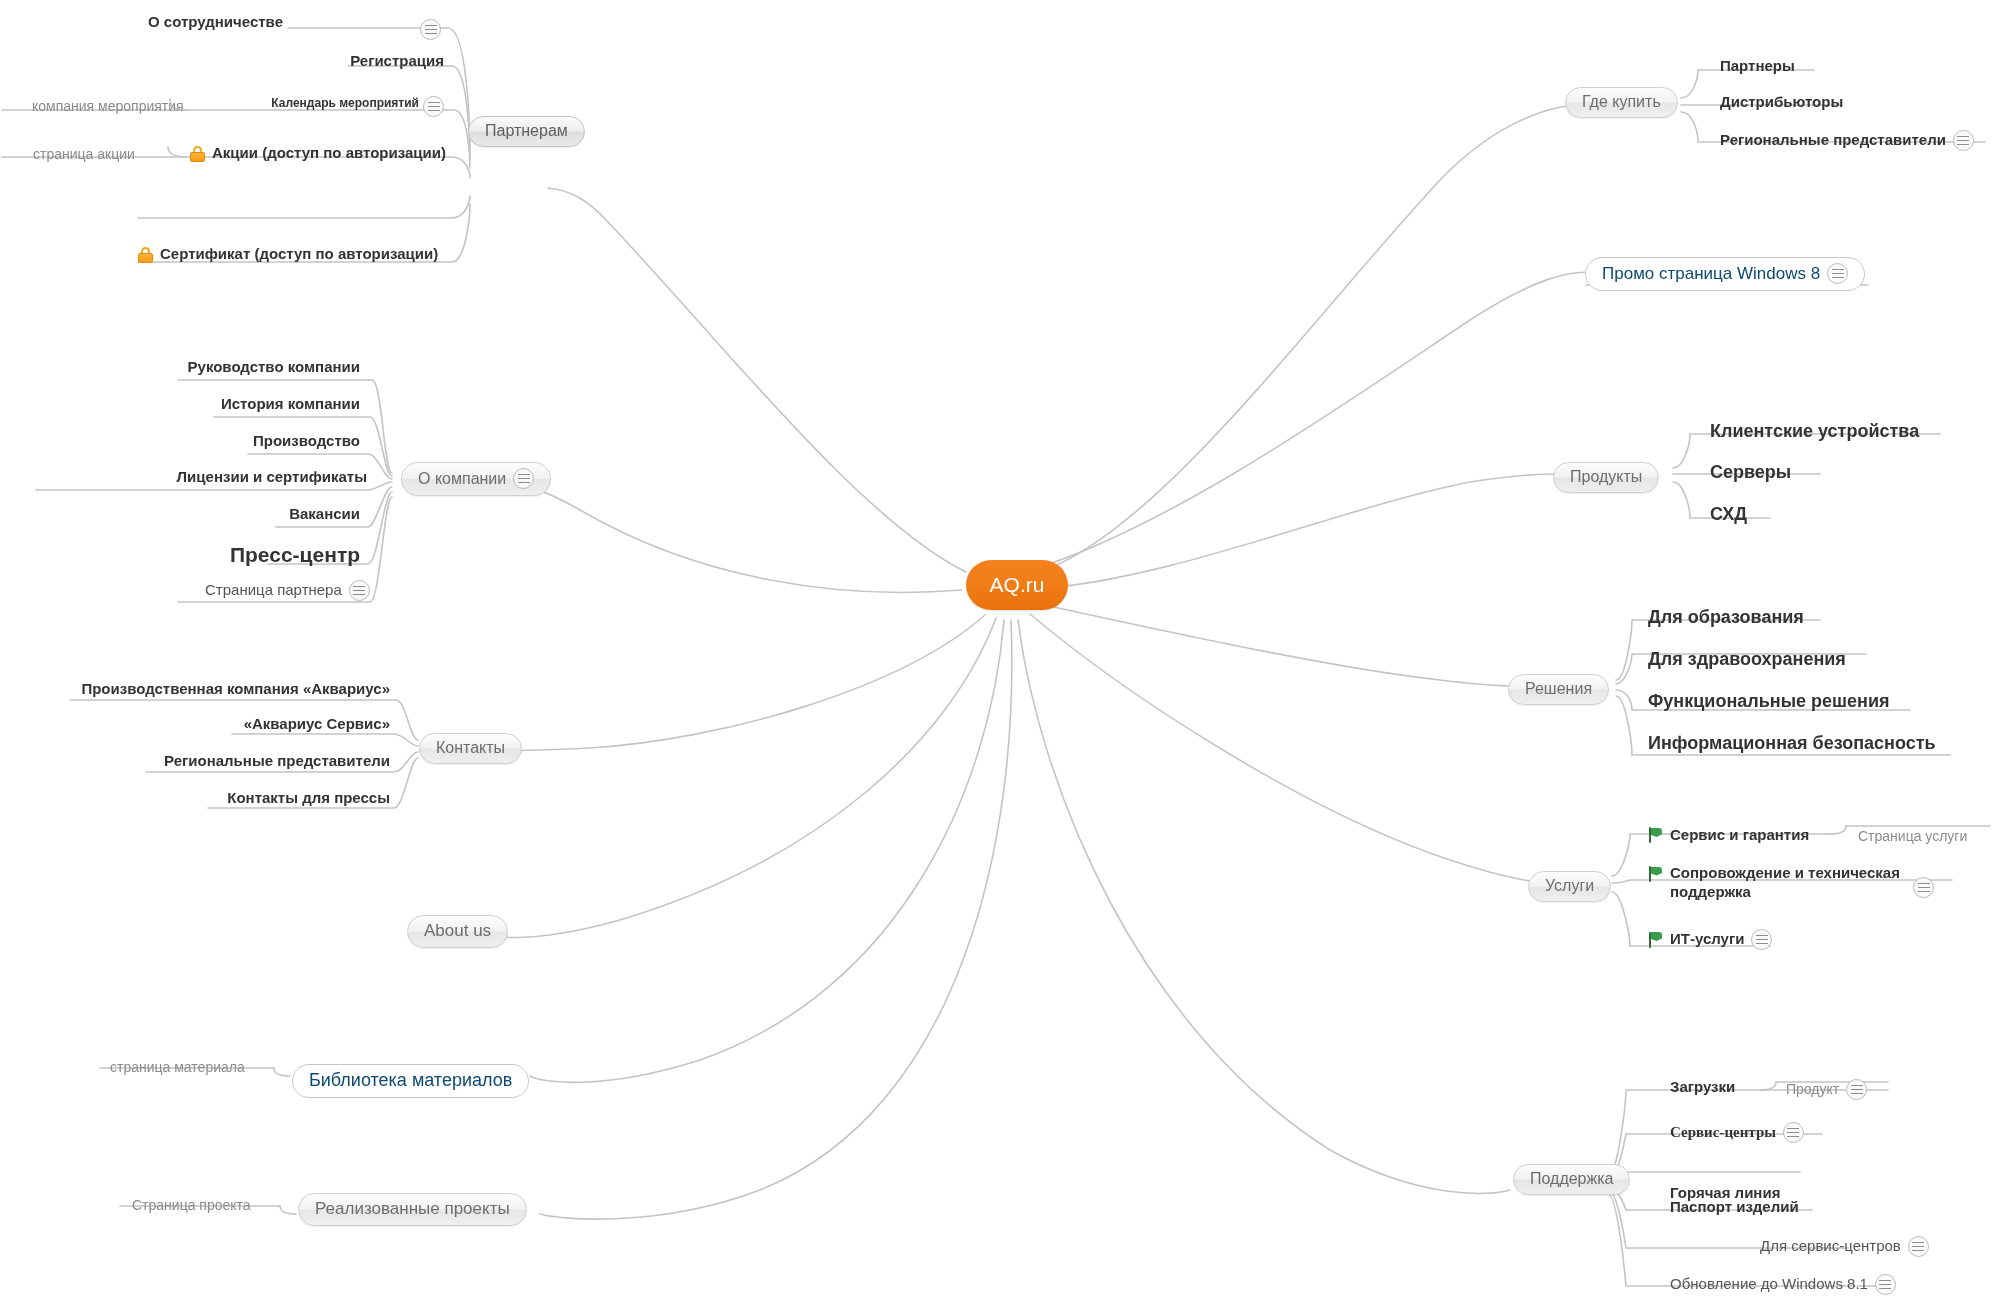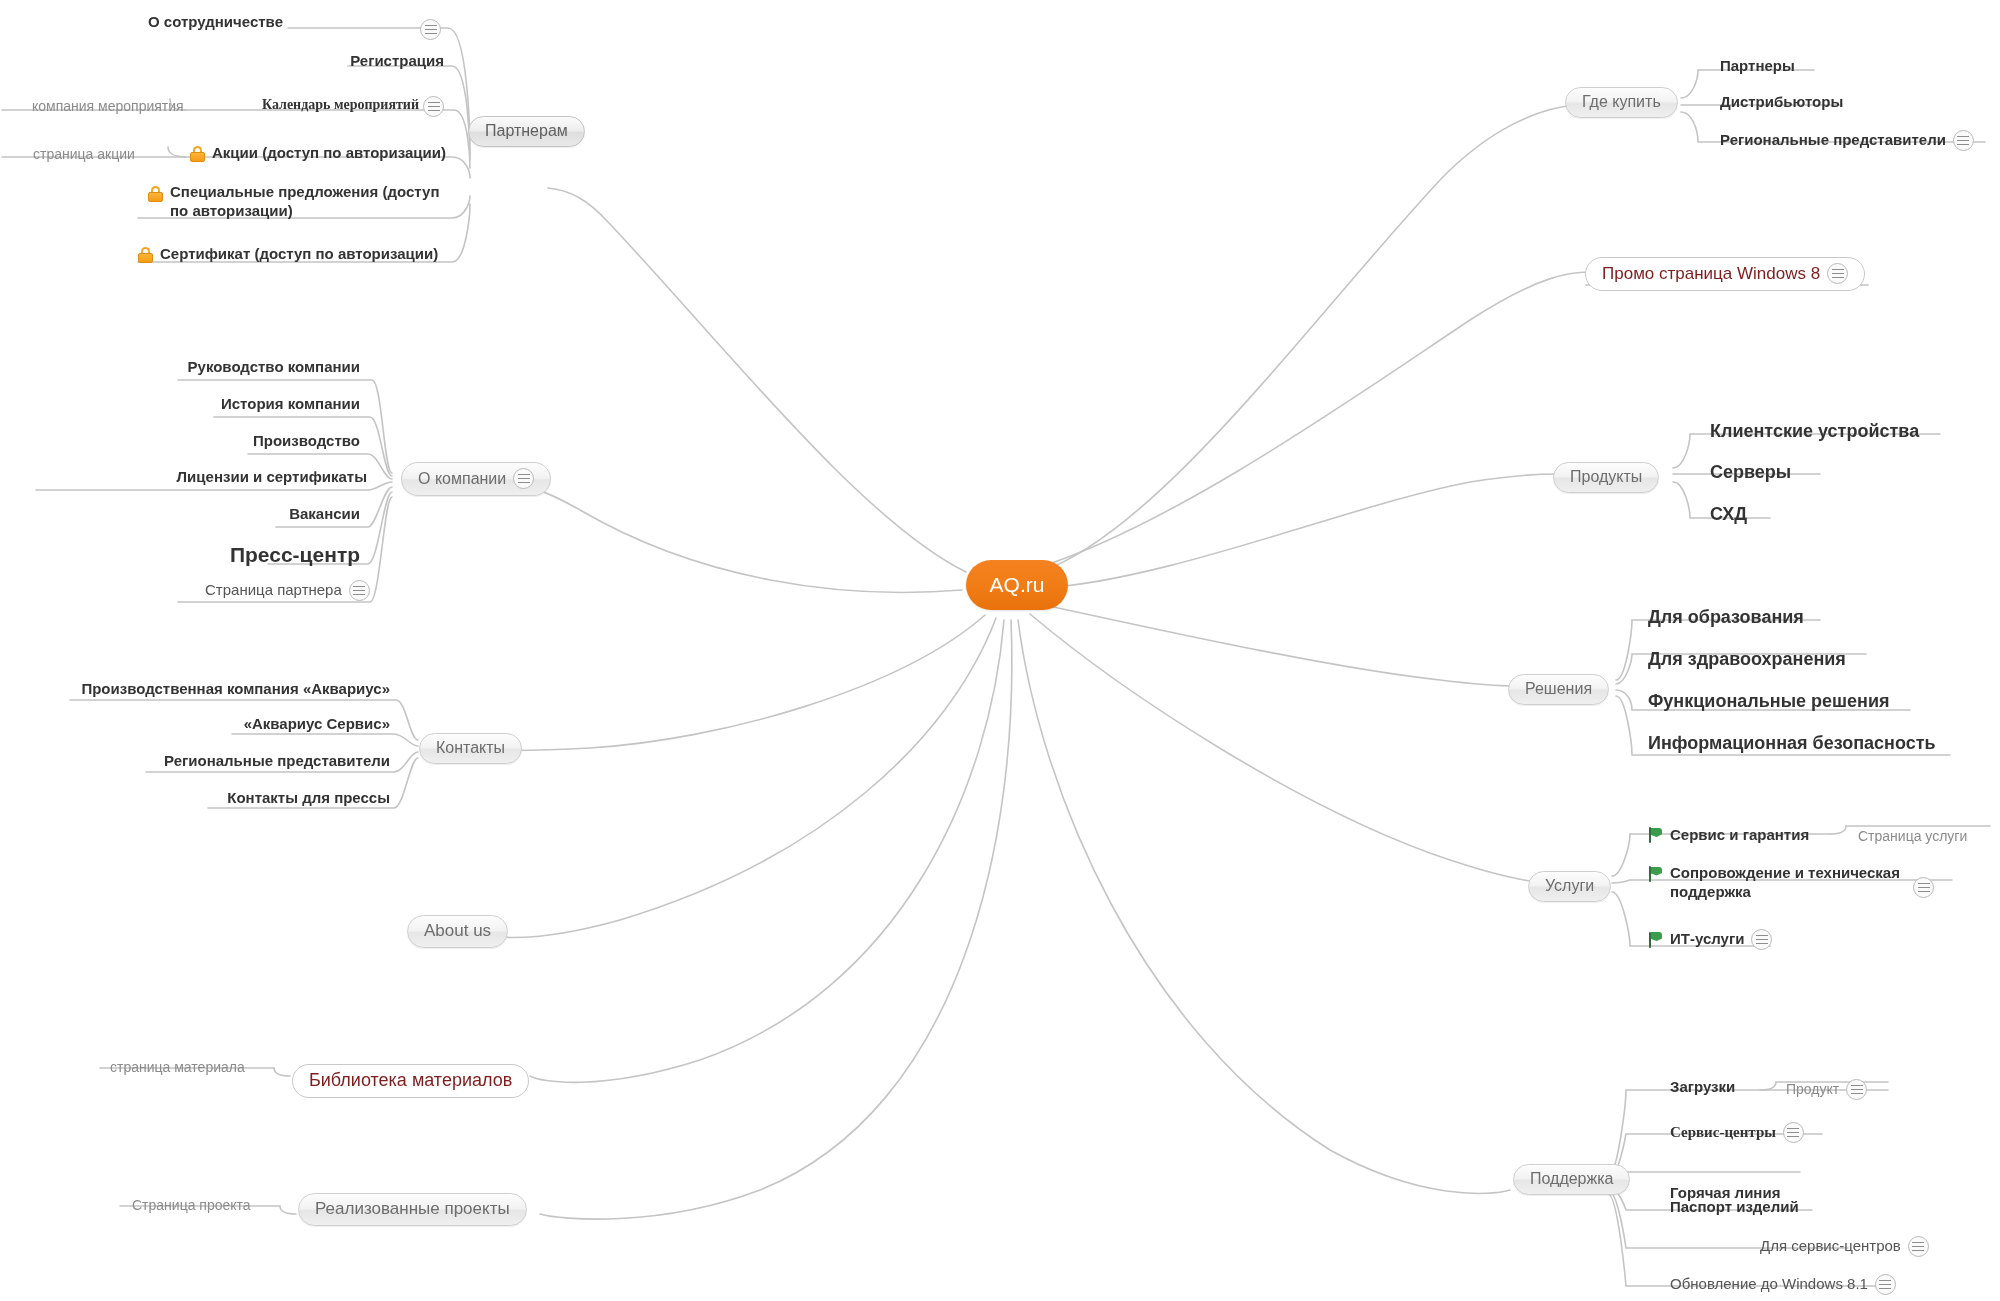--- a/index.html
+++ b/index.html
@@ -61,21 +61,21 @@
   }
   .pill.strong {
     background: linear-gradient(to bottom, #fbfbfb 0%, #ededed 48%, #dedede 52%, #e9e9e9 100%);
     border-color: #c3c3c3;
     color: #606060;
   }
   .pill.light {
     background: #ffffff;
     border: 1px solid #c9c9c9;
     box-shadow: none;
-    color: #7f1d1d;
+    color: #0c4a6e;
     text-align: center;
   }
 
   
   #root-node {
     position: absolute;
     display: flex;
     align-items: center;
     justify-content: center;
     border-radius: 40px;
@@ -257,46 +257,39 @@
 
   <div class="node" style="left:283px; top:13px; transform:translateX(-100%); font-size:15px;">
     <span class="lbl b">О сотрудничестве</span>
   </div>
   <span class="ham" style="position:absolute; left:420px; top:19px;"></span>
 
   <div class="node" style="left:444px; top:52px; transform:translateX(-100%); font-size:15px;">
     <span class="lbl b">Регистрация</span>
   </div>
 
-  <div class="node" style="left:419px; top:96px; transform:translateX(-100%); font-size:14px;font-family:Liberation Serif, serif;">
+  <div class="node" style="left:419px; top:96px; transform:translateX(-100%); font-size:12px;">
     <span class="lbl b">Календарь мероприятий</span>
   </div>
   <span class="ham" style="position:absolute; left:423px; top:96px;"></span>
   <div class="node" style="left:32px; top:98px; font-size:14px;">
     <span class="lbl gray">компания мероприятия</span>
   </div>
 
   <div class="node" style="left:190px; top:144px; font-size:15px;">
     <span class="lock">
         <span class="shackle"></span>
         <span class="body"></span>
       </span>
     <span class="lbl b">Акции (доступ по авторизации)</span>
   </div>
   <div class="node" style="left:33px; top:146px; font-size:14px;">
     <span class="lbl gray">страница акции</span>
   </div>
 
-  <div class="node wrap" style="left:148px; top:183px; width:296px; font-size:15px; align-items:flex-start;">
-    <span class="lock" style="margin-top:2px;">
-        <span class="shackle"></span>
-        <span class="body"></span>
-      </span>
-    <span class="lbl b">Специальные предложения (доступ по авторизации)</span>
-  </div>
 
   <div class="node" style="left:138px; top:245px; font-size:15px;">
     <span class="lock">
         <span class="shackle"></span>
         <span class="body"></span>
       </span>
     <span class="lbl b">Сертификат (доступ  по авторизации)</span>
   </div>
 
   <div class="pill" style="left:1565px; top:87px; font-size:16px;">

